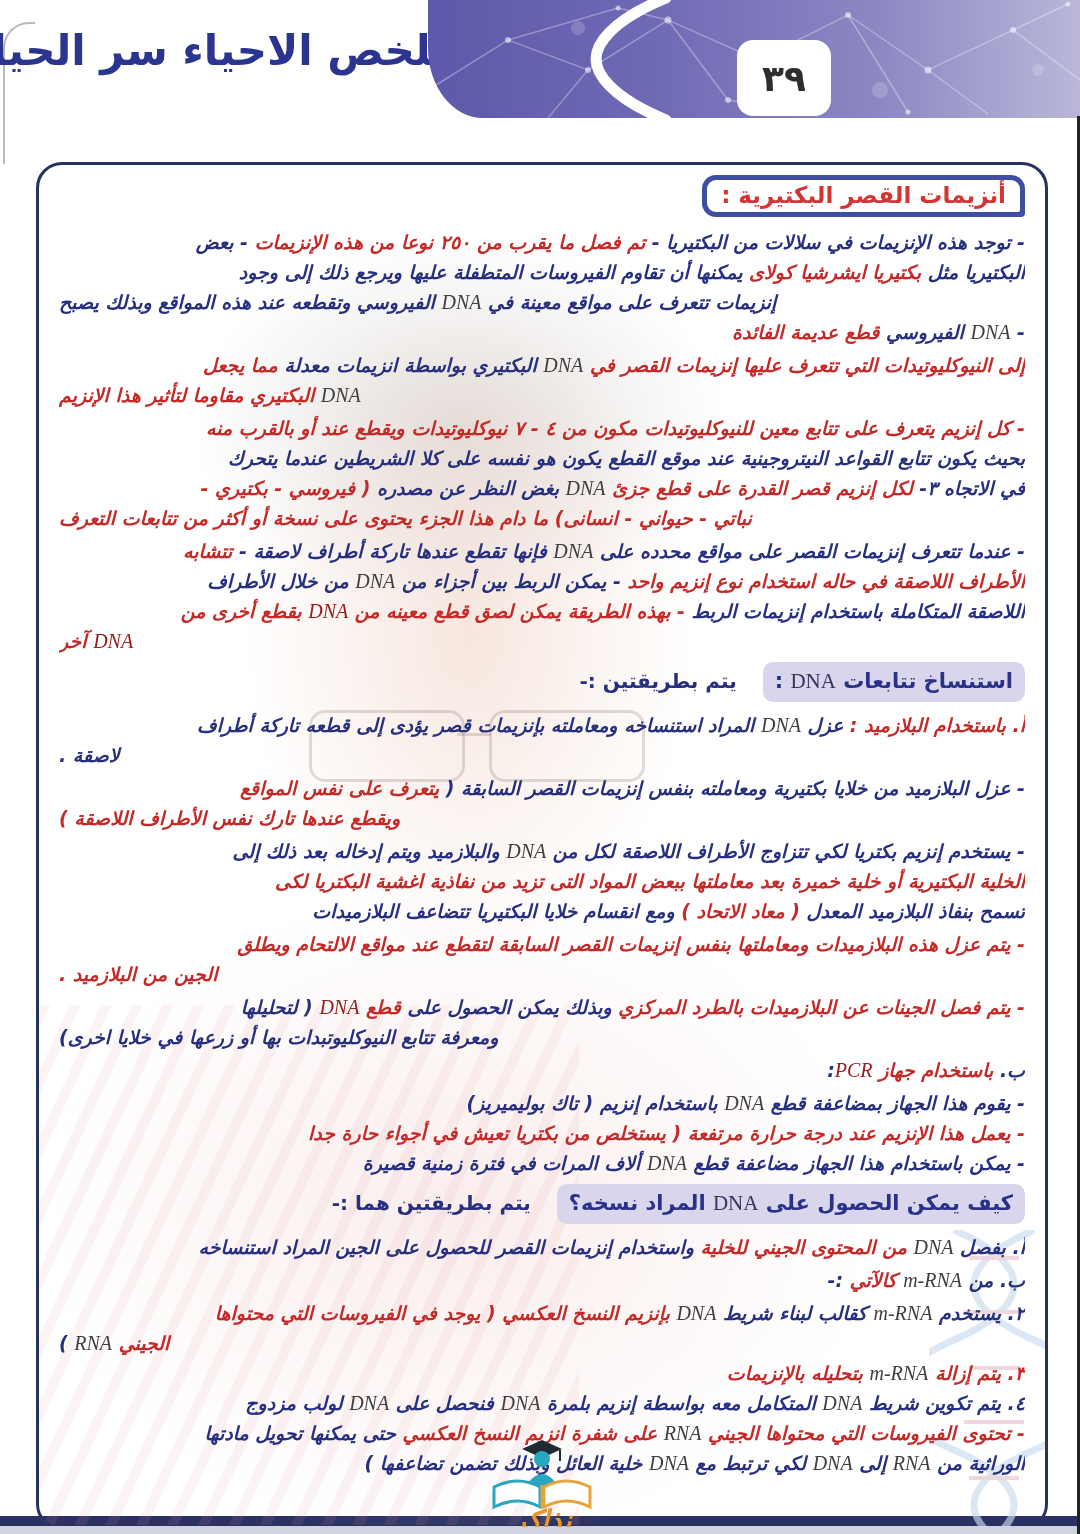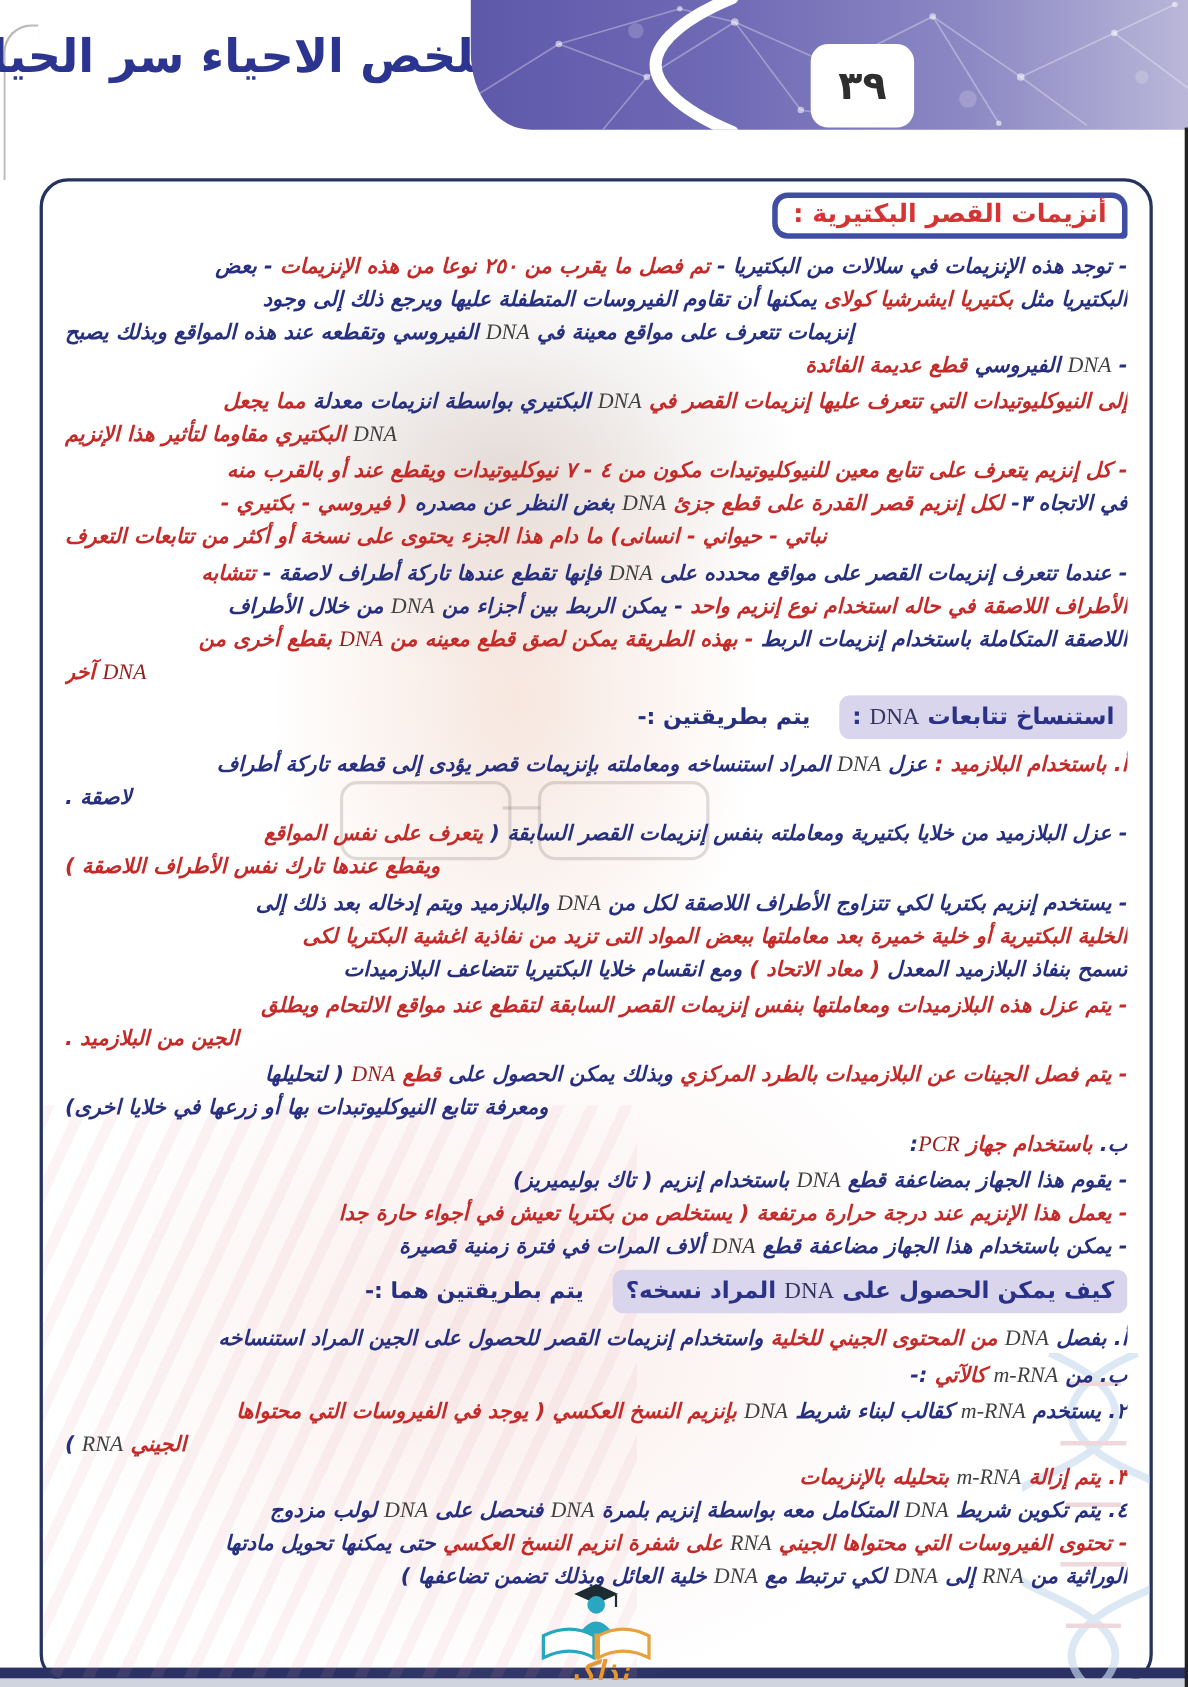--- a/index.html
+++ b/index.html
@@ -154,20 +154,21 @@
           <div class="line al-r"><span class="t-b">البكتيريا مثل </span><span class="t-r">بكتيريا ايشرشيا كولاى </span><span class="t-b">يمكنها أن تقاوم الفيروسات المتطفلة عليها ويرجع ذلك إلى وجود</span></div>
           <div class="line al-c"><span class="t-b">إنزيمات تتعرف على مواقع معينة في </span><span class="t-k">DNA</span><span class="t-b"> الفيروسي وتقطعه عند هذه المواقع وبذلك يصبح</span></div>
           <div class="line al-r"><span class="t-b">- </span><span class="t-k">DNA</span><span class="t-b"> الفيروسي </span><span class="t-r">قطع عديمة الفائدة</span></div>
         </div>
         <div class="para">
           <div class="line al-r"><span class="t-r">إلى النيوكليوتيدات التي تتعرف عليها إنزيمات القصر في </span><span class="t-k">DNA</span><span class="t-b"> البكتيري بواسطة انزيمات معدلة </span><span class="t-r">مما يجعل</span></div>
           <div class="line al-c"><span class="t-k">DNA</span><span class="t-r"> البكتيري مقاوما لتأثير هذا الإنزيم</span></div>
         </div>
         <div class="para">
           <div class="line al-r"><span class="t-r">- كل إنزيم يتعرف على تتابع معين للنيوكليوتيدات مكون من ٤ - ٧ نيوكليوتيدات ويقطع عند أو بالقرب منه</span></div>
+          <div class="line al-r"><span class="t-b">بحيث يكون تتابع القواعد النيتروجينية عند موقع القطع يكون هو نفسه على كلا الشريطين عندما يتحرك</span></div>
           <div class="line al-r"><span class="t-b">في الاتجاه ٣- </span><span class="t-r">لكل إنزيم قصر القدرة على قطع جزئ </span><span class="t-k">DNA</span><span class="t-b"> بغض النظر عن مصدره </span><span class="t-r">( فيروسي - بكتيري -</span></div>
           <div class="line al-c"><span class="t-r">نباتي - حيواني - انسانى)   ما دام هذا الجزء يحتوى على نسخة أو أكثر من تتابعات التعرف</span></div>
         </div>
         <div class="para">
           <div class="line al-r"><span class="t-b">- عندما تتعرف إنزيمات القصر على مواقع محدده على </span><span class="t-k">DNA</span><span class="t-b"> فإنها تقطع عندها تاركة أطراف لاصقة - </span><span class="t-r">تتشابه</span></div>
           <div class="line al-r"><span class="t-r">الأطراف اللاصقة في حاله استخدام نوع إنزيم واحد </span><span class="t-b">- يمكن الربط بين أجزاء من </span><span class="t-k">DNA</span><span class="t-b"> من خلال الأطراف</span></div>
           <div class="line al-r"><span class="t-b">اللاصقة المتكاملة باستخدام إنزيمات الربط </span><span class="t-r">- بهذه الطريقة يمكن لصق قطع معينه من </span><span class="t-rk">DNA</span><span class="t-r"> بقطع أخرى من</span></div>
           <div class="line al-c"><span class="t-rk">DNA</span><span class="t-r"> آخر</span></div>
         </div>
         <div class="h-line"><span class="hl"><span class="t-hb">استنساخ تتابعات </span><span class="t-hk">DNA</span><span class="t-hb"> :</span></span><span class="h-after"><span class="t-b">يتم بطريقتين :-</span></span></div>

